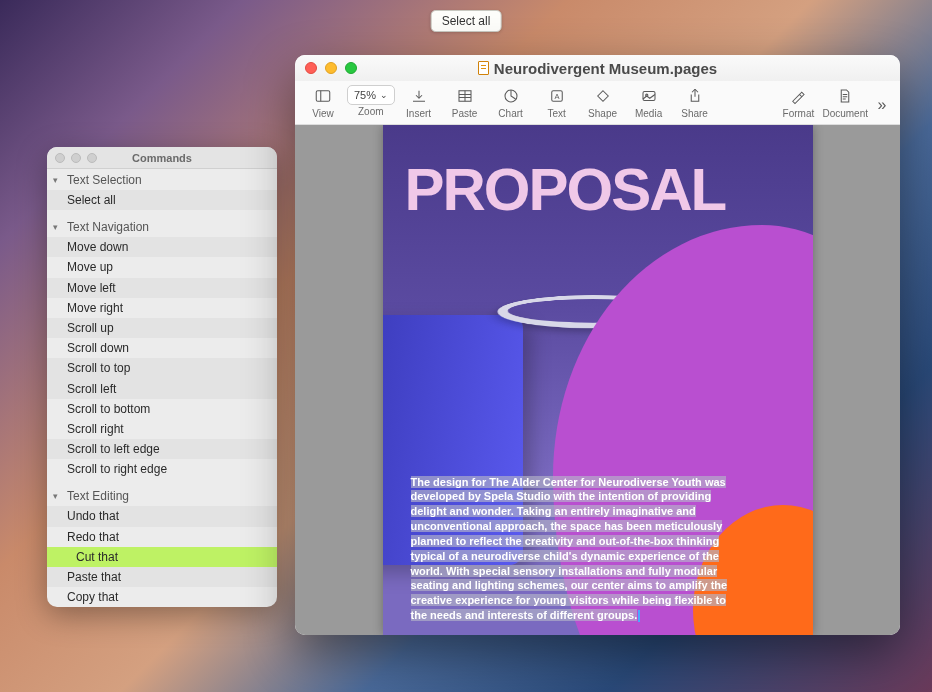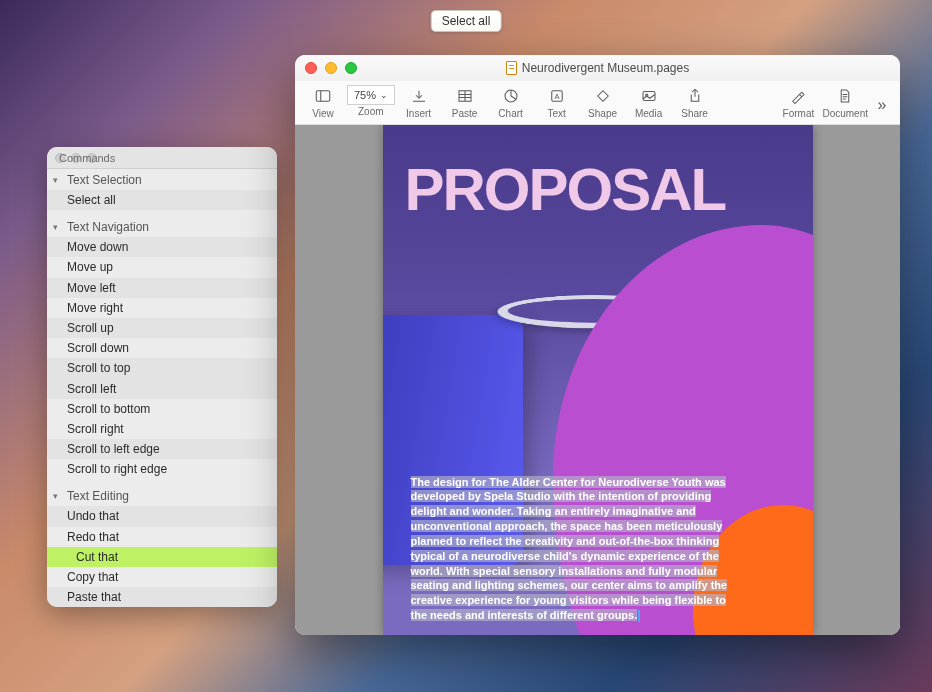--- a/index.html
+++ b/index.html
@@ -40,22 +40,22 @@
     height: 22px;
     display: flex; align-items: center;
     padding: 0 8px;
     background: #e4e4e4;
     border-bottom: 1px solid #d0d0d0;
     position: relative;
   }
   .panel-dots { display: flex; gap: 6px; }
   .panel-dot { width: 10px; height: 10px; border-radius: 50%; background: #cfcfcf; border: 0.5px solid #bbb; }
   .commands-titlebar .title {
-    position: absolute; left:12px; right:0; text-align:left;
-    font-size: 11px; color: #6a6a6a; font-weight: 400;
+    position: absolute; left:0; right:0; text-align:center;
+    font-size: 11px; color: #6a6a6a; font-weight: 700;
     pointer-events: none;
   }
   .cmd-section-header {
     display: flex; align-items: center; gap: 4px;
     padding: 4px 6px 3px 6px;
     color: #555; font-size: 12px;
   }
   .chev { font-size: 9px; color: #777; width: 10px; display:inline-block; }
   .cmd-list { }
   .cmd-item {
@@ -86,21 +86,21 @@
     position: relative;
     padding: 0 10px;
   }
   .traffic { display:flex; gap:8px; }
   .tl { width:12px; height:12px; border-radius:50%; }
   .tl.red { background:#ff5f57; border:0.5px solid #e24a40; }
   .tl.yel { background:#febc2e; border:0.5px solid #e0a020; }
   .tl.grn { background:#28c840; border:0.5px solid #20a832; }
   .win-title {
     position:absolute; left:0; right:0; text-align:center;
-    font-size:12px; color:#4a4a4a; font-weight:400;
+    font-size:15px; color:#4a4a4a; font-weight:700;
     display:flex; align-items:center; justify-content:center; gap:5px;
     pointer-events:none;
   }
   .doc-icon {
     width:11px; height:14px; background:#fff; border:1px solid #d0820a;
     border-radius:1px; position:relative; display:inline-block;
   }
   .doc-icon::after{ content:""; position:absolute; left:2px; right:2px; top:3px; height:6px;
     background: repeating-linear-gradient(#e09010 0 1px, transparent 1px 3px); }
 
@@ -118,21 +118,21 @@
     color:#555; font-size:10px;
   }
   .tb-icon {
     width:28px; height:22px; display:flex; align-items:center; justify-content:center;
     color:#5a5a5a;
   }
   .tb-icon svg { width:18px; height:18px; stroke:#5a5a5a; fill:none; stroke-width:1.4; }
   .tb-label { margin-top:1px; font-size:10px; color:#6a6a6a; }
   .zoom-pill {
     display:flex; align-items:center; gap:4px;
-    border:1px solid #cfcfcf; border-radius:0;
+    border:1px solid #cfcfcf; border-radius:5px;
     padding:2px 6px; font-size:11px; color:#444; background:#fff;
     height:20px;
   }
   .tb-spacer { flex:1; }
   .tb-more {
     display:flex; align-items:center; justify-content:center;
     width:24px; height:40px; color:#5a5a5a; font-size:16px;
   }
 
   .doc-area {
@@ -229,22 +229,22 @@
   <div class="cmd-spacer"></div>
 
   <div class="cmd-section-header">
     <span class="chev">▾</span>
     <span>Text Editing</span>
   </div>
   <div class="cmd-list">
     <div class="cmd-item alt"><span>Undo that</span></div>
     <div class="cmd-item"><span>Redo that</span></div>
     <div class="cmd-item sel"><span>Cut that</span></div>
+    <div class="cmd-item alt"><span>Paste that</span></div>
     <div class="cmd-item"><span>Copy that</span></div>
-    <div class="cmd-item alt"><span>Paste that</span></div>
   </div>
 </div>
 
 <div class="pages-window">
   <div class="win-titlebar">
     <div class="traffic">
       <div class="tl red"></div>
       <div class="tl yel"></div>
       <div class="tl grn"></div>
     </div>

